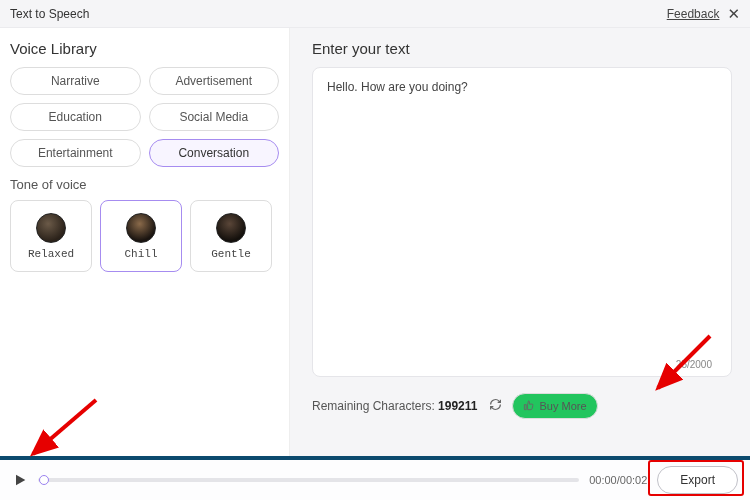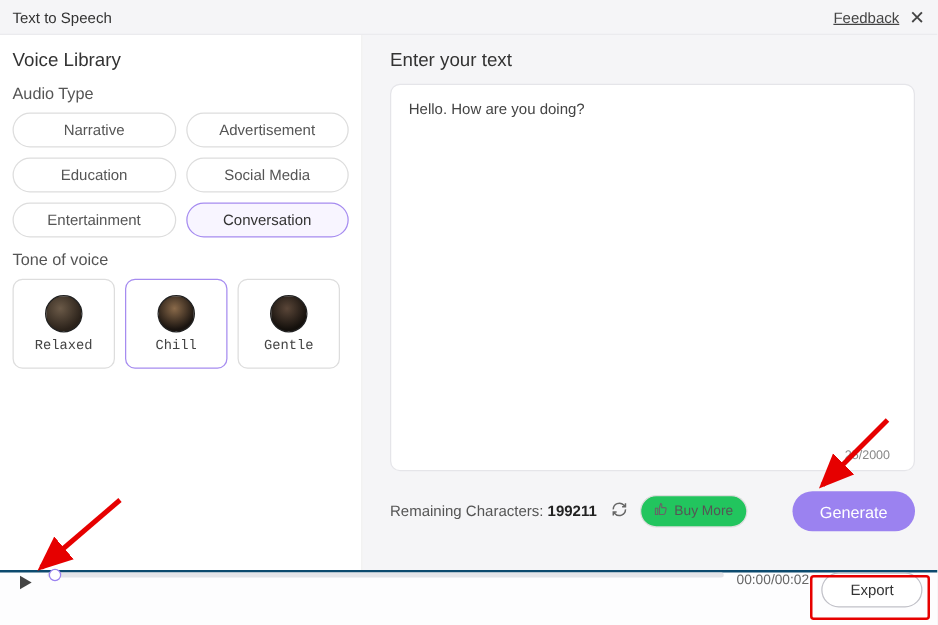--- a/index.html
+++ b/index.html
@@ -146,23 +146,23 @@
     padding: 0 22px;
     border: none;
     border-radius: 16px;
     background: #9b82f0;
     color: #fff;
     font-size: 13px;
     cursor: pointer;
   }
   .footer {
     height: 44px;
-    border-top: 2px solid #0c4a6e;
-    display: flex;
-    align-items: flex-start;
+    border-top: 4px solid #0c4a6e;
+    display: flex;
+    align-items: center;
     padding: 0 12px;
     gap: 10px;
     background: #fdfdfe;
   }
   .play-btn { cursor: pointer; color: #555; }
   .play-btn svg { display: block; }
   .track {
     flex: 1;
     height: 4px;
     background: #e4e4e8;
@@ -207,21 +207,20 @@
   <span>Text to Speech</span>
   <div class="right">
     <span class="feedback">Feedback</span>
     <span class="close-x">✕</span>
   </div>
 </div>
 
 <div class="content">
   <div class="sidebar">
     <div class="section-title">Voice Library</div>
-    <div class="sub-label">Audio Type</div>
     <div class="pill-grid">
       <div class="pill">Narrative</div>
       <div class="pill">Advertisement</div>
       <div class="pill">Education</div>
       <div class="pill">Social Media</div>
       <div class="pill">Entertainment</div>
       <div class="pill selected">Conversation</div>
     </div>
     <div class="sub-label">Tone of voice</div>
     <div class="tone-row">
@@ -260,21 +259,20 @@
       </span>
       <button class="buy-more">
         <span>
           <svg width="11" height="11" viewBox="0 0 24 24" fill="none" stroke="#666" stroke-width="2">
               <path d="M7 10v11H3V10h4zm3 11h7a3 3 0 0 0 2.9-2.3l1.6-7A2 2 0 0 0 19.6 9H14V4a2 2 0 0 0-2-2l-2 7v12z"></path>
             </svg>
         </span>
         <span>Buy More</span>
       </button>
       <div class="spacer"></div>
-      <button class="generate-btn">Generate</button>
     </div>
   </div>
 </div>
 
 <div class="footer">
   <span class="play-btn">
     <svg width="16" height="16" viewBox="0 0 24 24" fill="#444">
         <path d="M6 4l14 8-14 8z"></path>
       </svg>
   </span>

